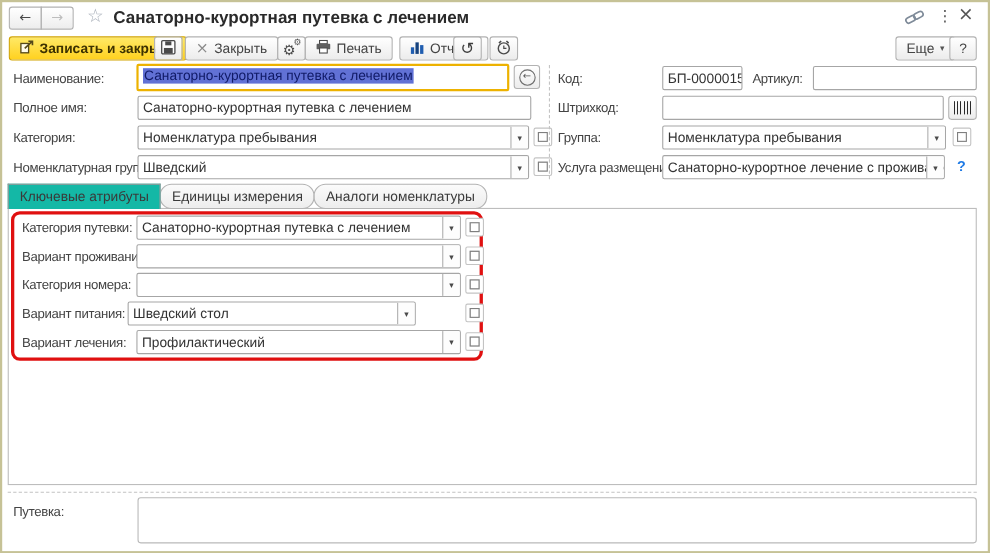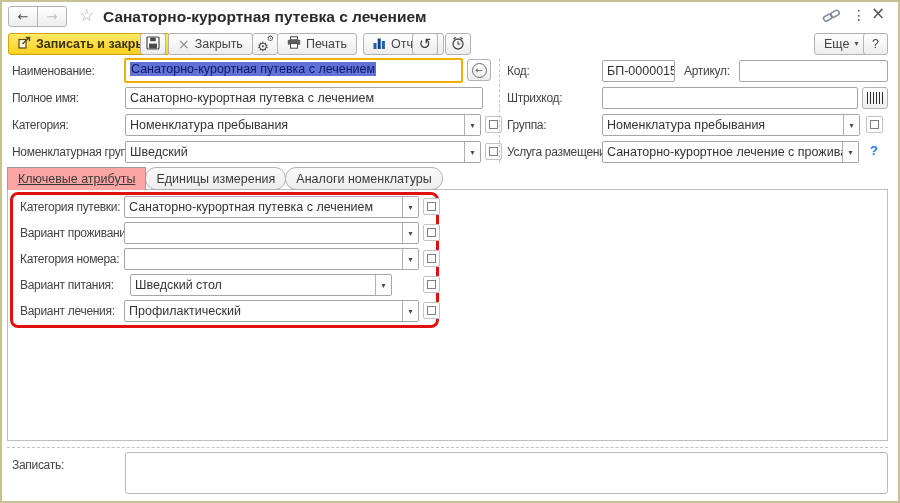--- a/index.html
+++ b/index.html
@@ -58,21 +58,21 @@
   .vsep { position:absolute; border-left:1px dashed #c4c4c4; }
   .hsep { position:absolute; border-top:1px dashed #c2c2c2; }
   
   .tabbar { position:absolute; left:5px; top:165px; display:flex; align-items:flex-start; z-index:3; }
   .tab {
     height:23px; box-sizing:border-box; display:flex; align-items:center; padding:0 10px;
     background:linear-gradient(#fbfbfb,#ededed); border:1px solid #b3b3b3; font-size:12.5px; color:#3a3a3a;
     white-space:nowrap;
   }
   .tab + .tab { margin-left:-1px;border-radius:11px; }
-  .tab.active { background:#fca5a5; border-color:#9a9a9a; border-bottom:none; z-index:4;text-decoration:underline; }
+  .tab.active { background:#14b8a6; border-color:#9a9a9a; border-bottom:none; z-index:4; }
   .panel {
     position:absolute; left:5px; top:187px; width:881px; height:252px; box-sizing:border-box;
     border:1px solid #bdbdbd; background:#fff; z-index:1;
   }
   .redbox {
     position:absolute; left:8px; top:190px; width:429px; height:136px; box-sizing:border-box;
     border:3px solid #e01010; border-radius:8px; z-index:5; pointer-events:none;
   }
   
   .glyph { font-family:"DejaVu Sans",sans-serif; line-height:1; }
@@ -312,21 +312,21 @@
     <div class="tb combo z2" style="left:122px; top:246px; width:295px;">
       <span></span>
       <span class="dd">▾</span>
     </div>
     <span class="linkbtn z2" style="left:421px; top:248px;">
         <span class="sq1"></span>
         <span class="sq2"></span>
       </span>
 
     <span class="lbl z2 abs" style="left:18px; top:276px;">Вариант питания:</span>
-    <div class="tb combo z2" style="left:128px; top:272px; width:262px;">
+    <div class="tb combo z2" style="left:114px; top:272px; width:262px;">
       <span>Шведский стол</span>
       <span class="dd">▾</span>
     </div>
     <span class="linkbtn z2" style="left:421px; top:274px;">
         <span class="sq1"></span>
         <span class="sq2"></span>
       </span>
 
     <span class="lbl z2 abs" style="left:18px; top:302px;">Вариант лечения:</span>
     <div class="tb combo z2" style="left:122px; top:298px; width:295px;">
@@ -335,18 +335,18 @@
     </div>
     <span class="linkbtn z2" style="left:421px; top:300px;">
         <span class="sq1"></span>
         <span class="sq2"></span>
       </span>
   </div>
 
   <div class="redbox"></div>
 
   <div class="hsep" style="left:5px; top:445px; width:881px;"></div>
-  <span class="lbl" style="left:10px; top:456px;">Записать:</span>
+  <span class="lbl" style="left:10px; top:456px;">Путевка:</span>
   <div class="tb" style="left:123px; top:450px; width:763px; height:42px; border-color:#b9b9b9; border-radius:3px;">
     <textarea style=""></textarea>
   </div>
 
 </div>
 
 </body></html>

